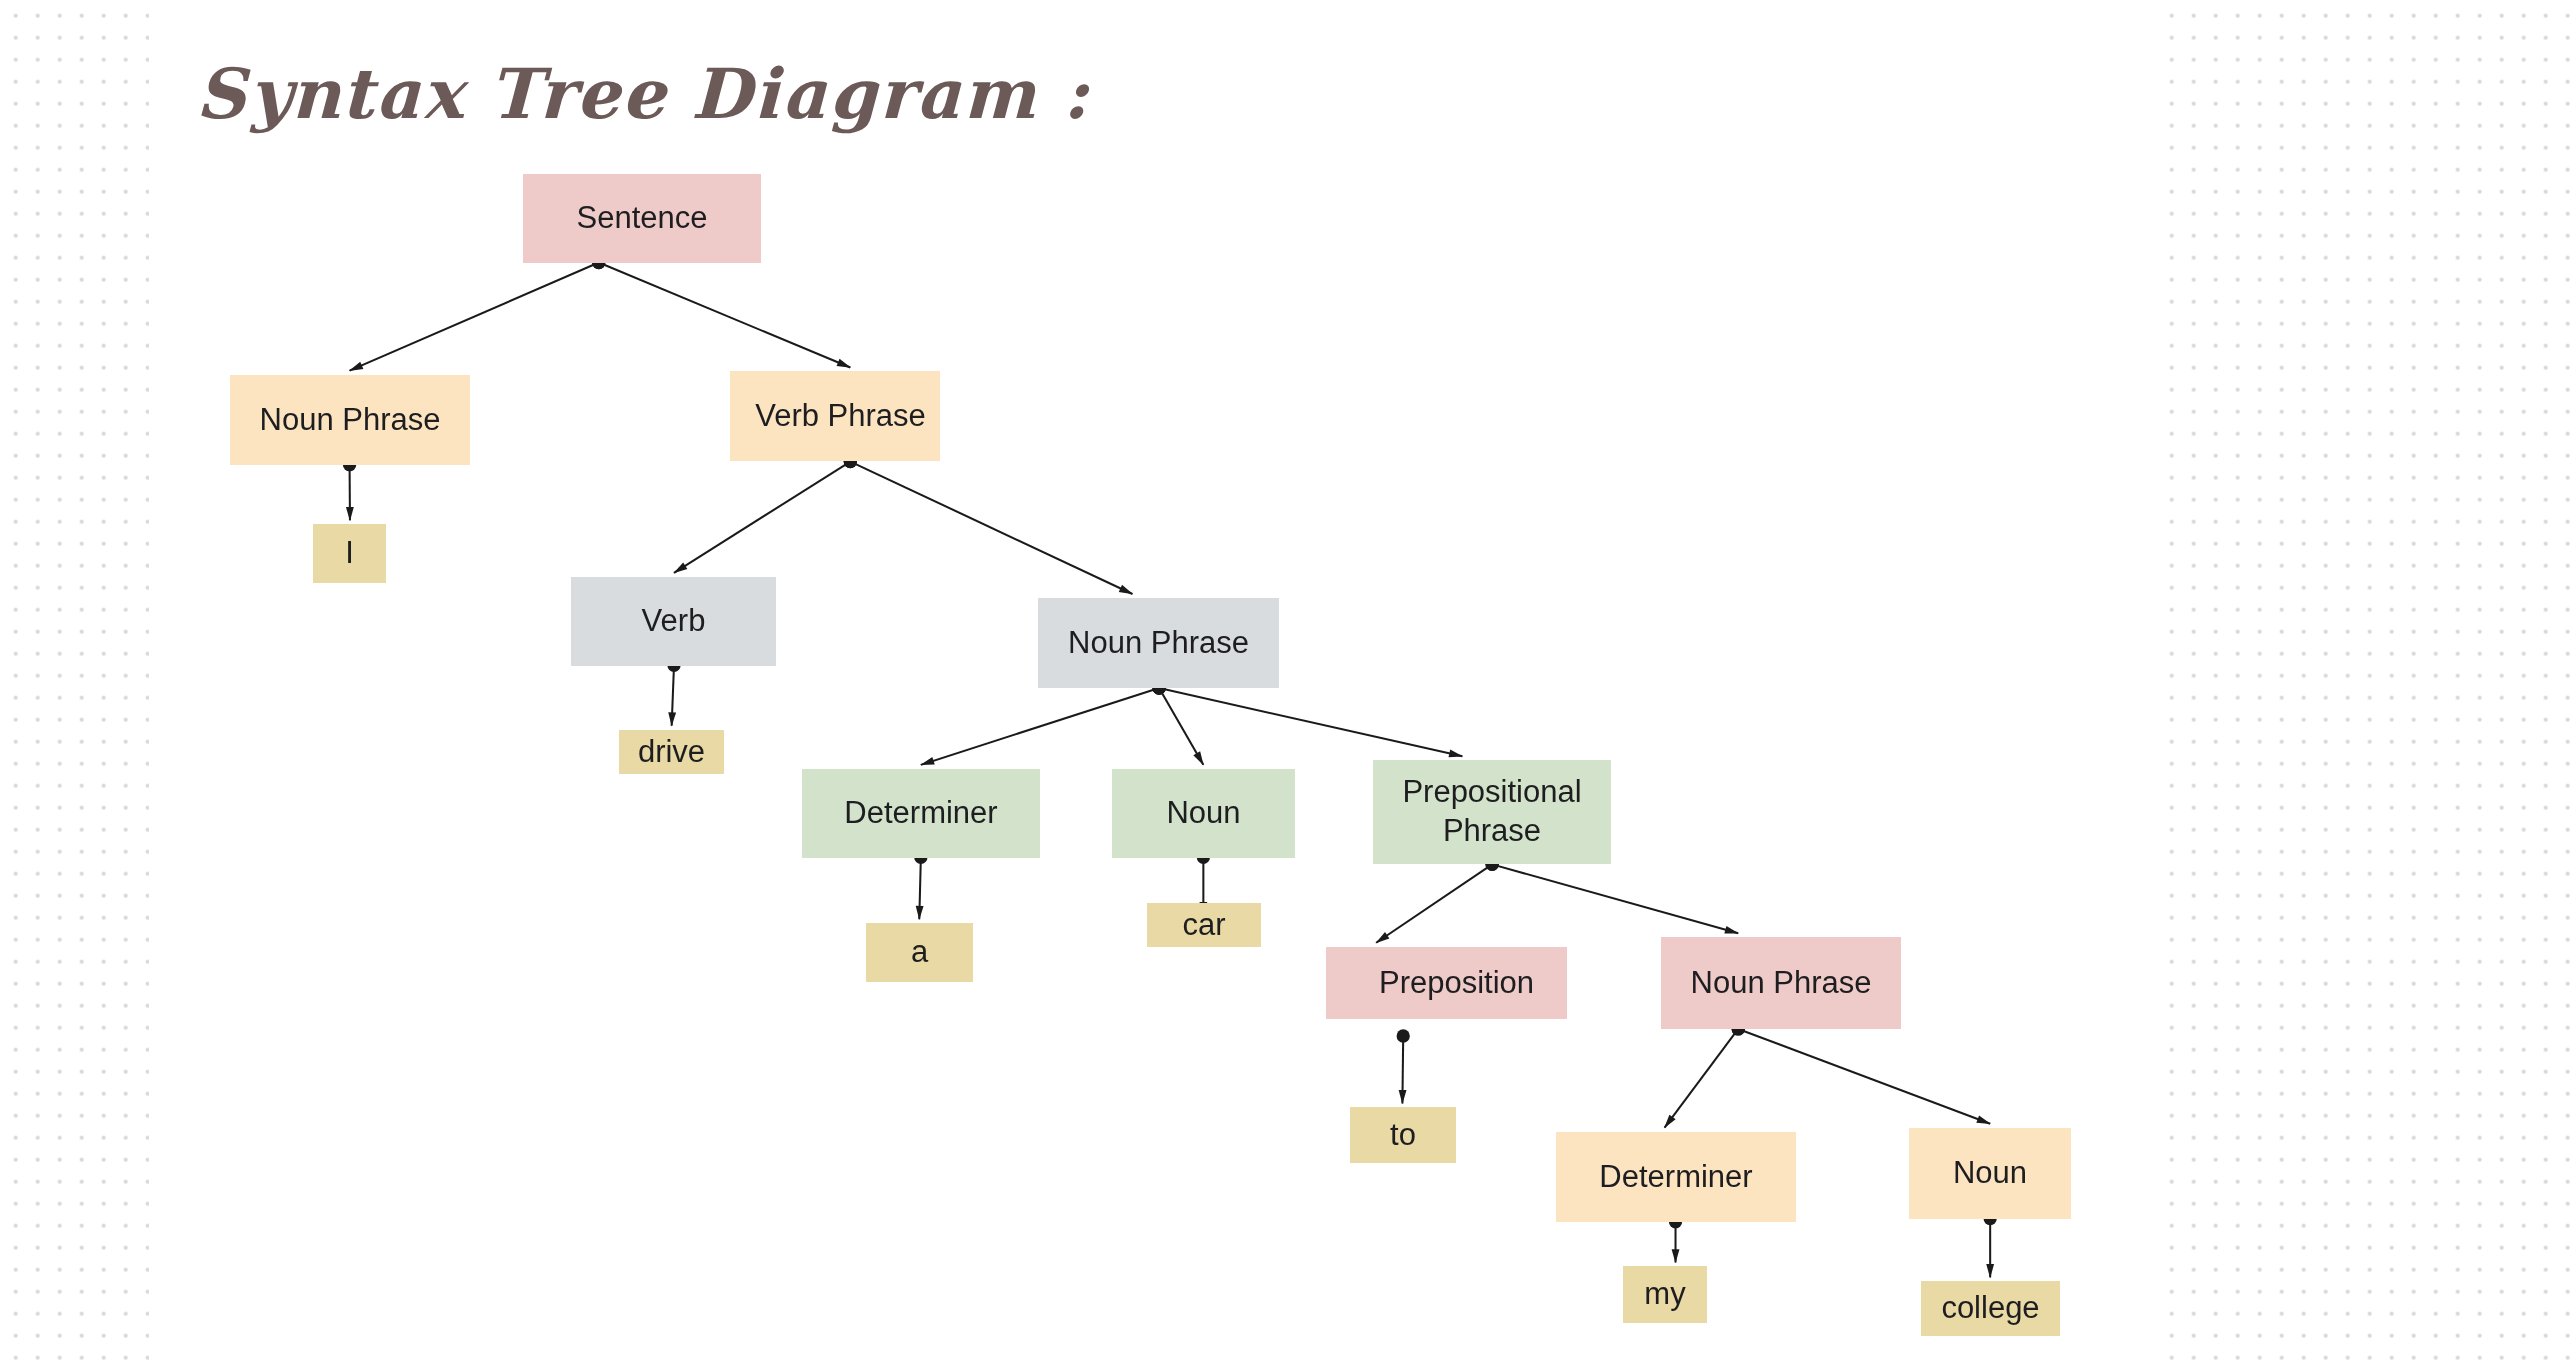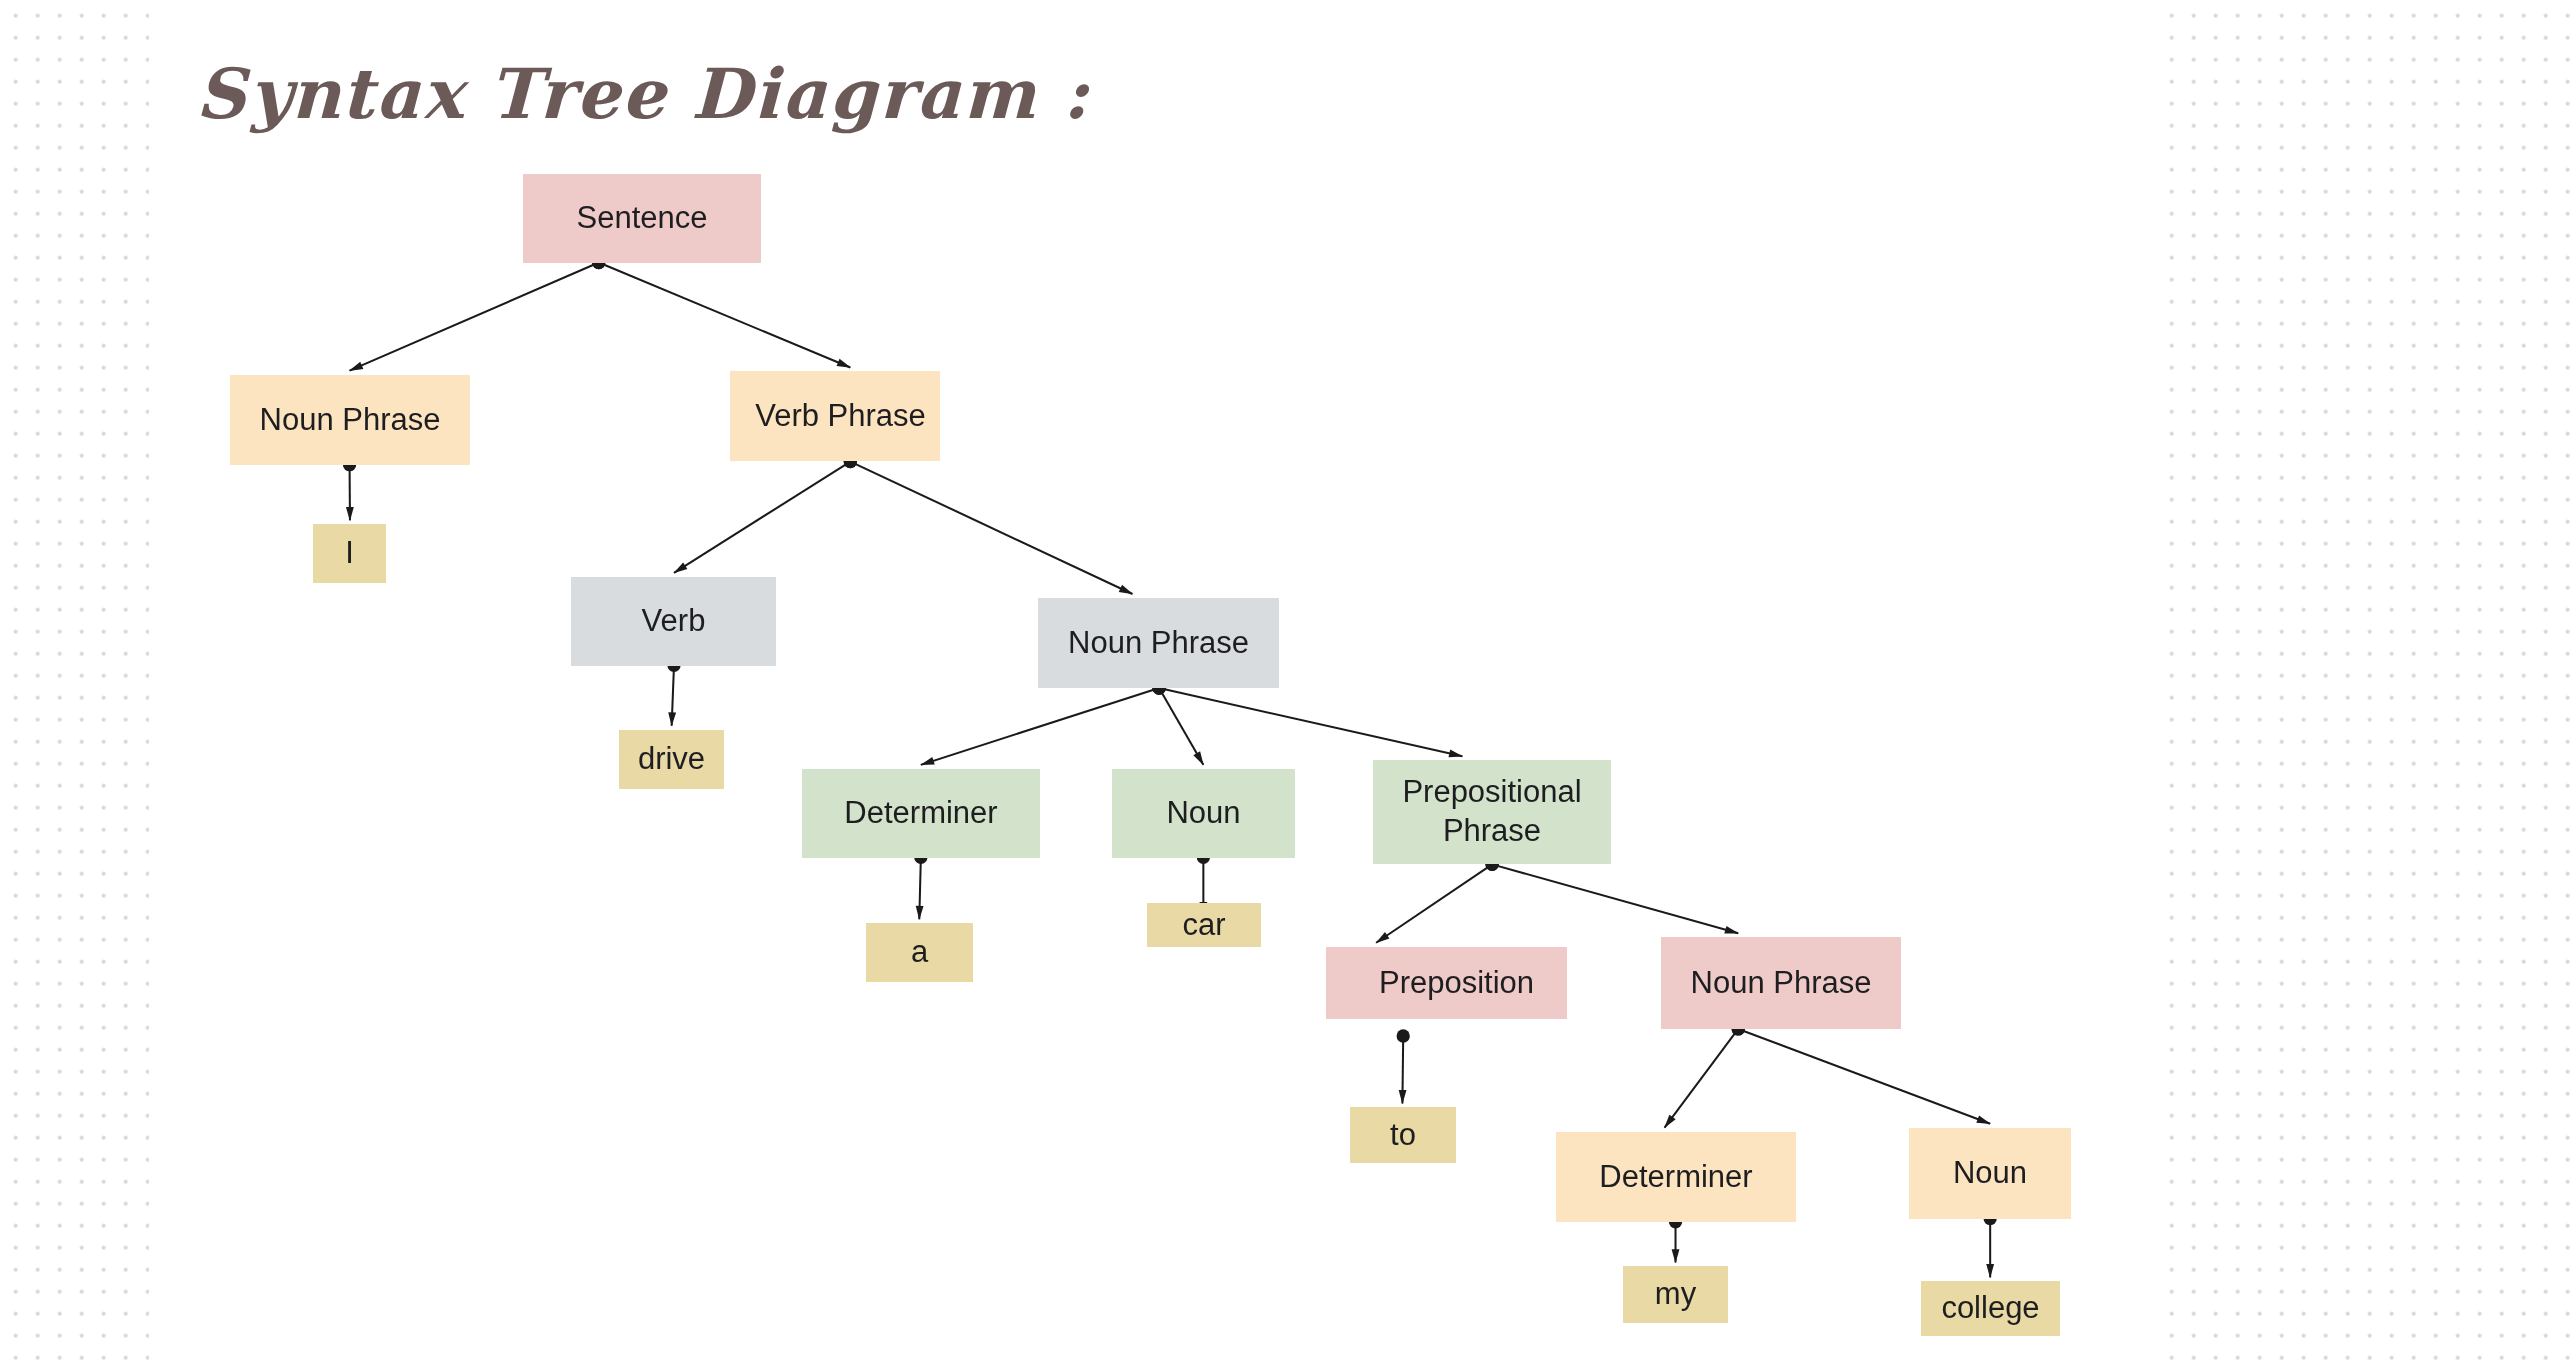--- a/index.html
+++ b/index.html
@@ -169,21 +169,21 @@
       </div>
       <div class="node fill-khaki" style="left: 313px; top: 524px; width: 73px; height: 59px;">
         <span>I</span>
       </div>
       <div class="node fill-peach" style="left: 730px; top: 371px; width: 210px; height: 90px; padding-left: 11px;">
         <span>Verb Phrase</span>
       </div>
       <div class="node fill-gray" style="left: 571px; top: 577px; width: 205px; height: 89px;">
         <span>Verb</span>
       </div>
-      <div class="node fill-khaki" style="left: 619px; top: 730px; width: 105px; height: 59px;">
+      <div class="node fill-khaki" style="left: 619px; top: 730px; width: 105px; height: 44px;">
         <span>drive</span>
       </div>
       <div class="node fill-gray" style="left: 1038px; top: 598px; width: 241px; height: 90px;">
         <span>Noun Phrase</span>
       </div>
       <div class="node fill-green" style="left: 802px; top: 769px; width: 238px; height: 89px;">
         <span>Determiner</span>
       </div>
       <div class="node fill-green" style="left: 1112px; top: 769px; width: 183px; height: 89px;">
         <span>Noun</span>
@@ -205,21 +205,21 @@
       </div>
       <div class="node fill-khaki" style="left: 1350px; top: 1107px; width: 106px; height: 56px;">
         <span>to</span>
       </div>
       <div class="node fill-peach" style="left: 1556px; top: 1132px; width: 240px; height: 90px;">
         <span>Determiner</span>
       </div>
       <div class="node fill-peach" style="left: 1909px; top: 1128px; width: 162px; height: 91px;">
         <span>Noun</span>
       </div>
-      <div class="node fill-khaki" style="left: 1623px; top: 1266px; width: 105px; height: 57px;">
+      <div class="node fill-khaki" style="left: 1623px; top: 1266px; width: 84px; height: 57px;">
         <span>my</span>
       </div>
       <div class="node fill-khaki" style="left: 1921px; top: 1281px; width: 139px; height: 55px; justify-content: center;">
         <span>college</span>
       </div>
     </div>
 </div>
 
 
 </body></html>

